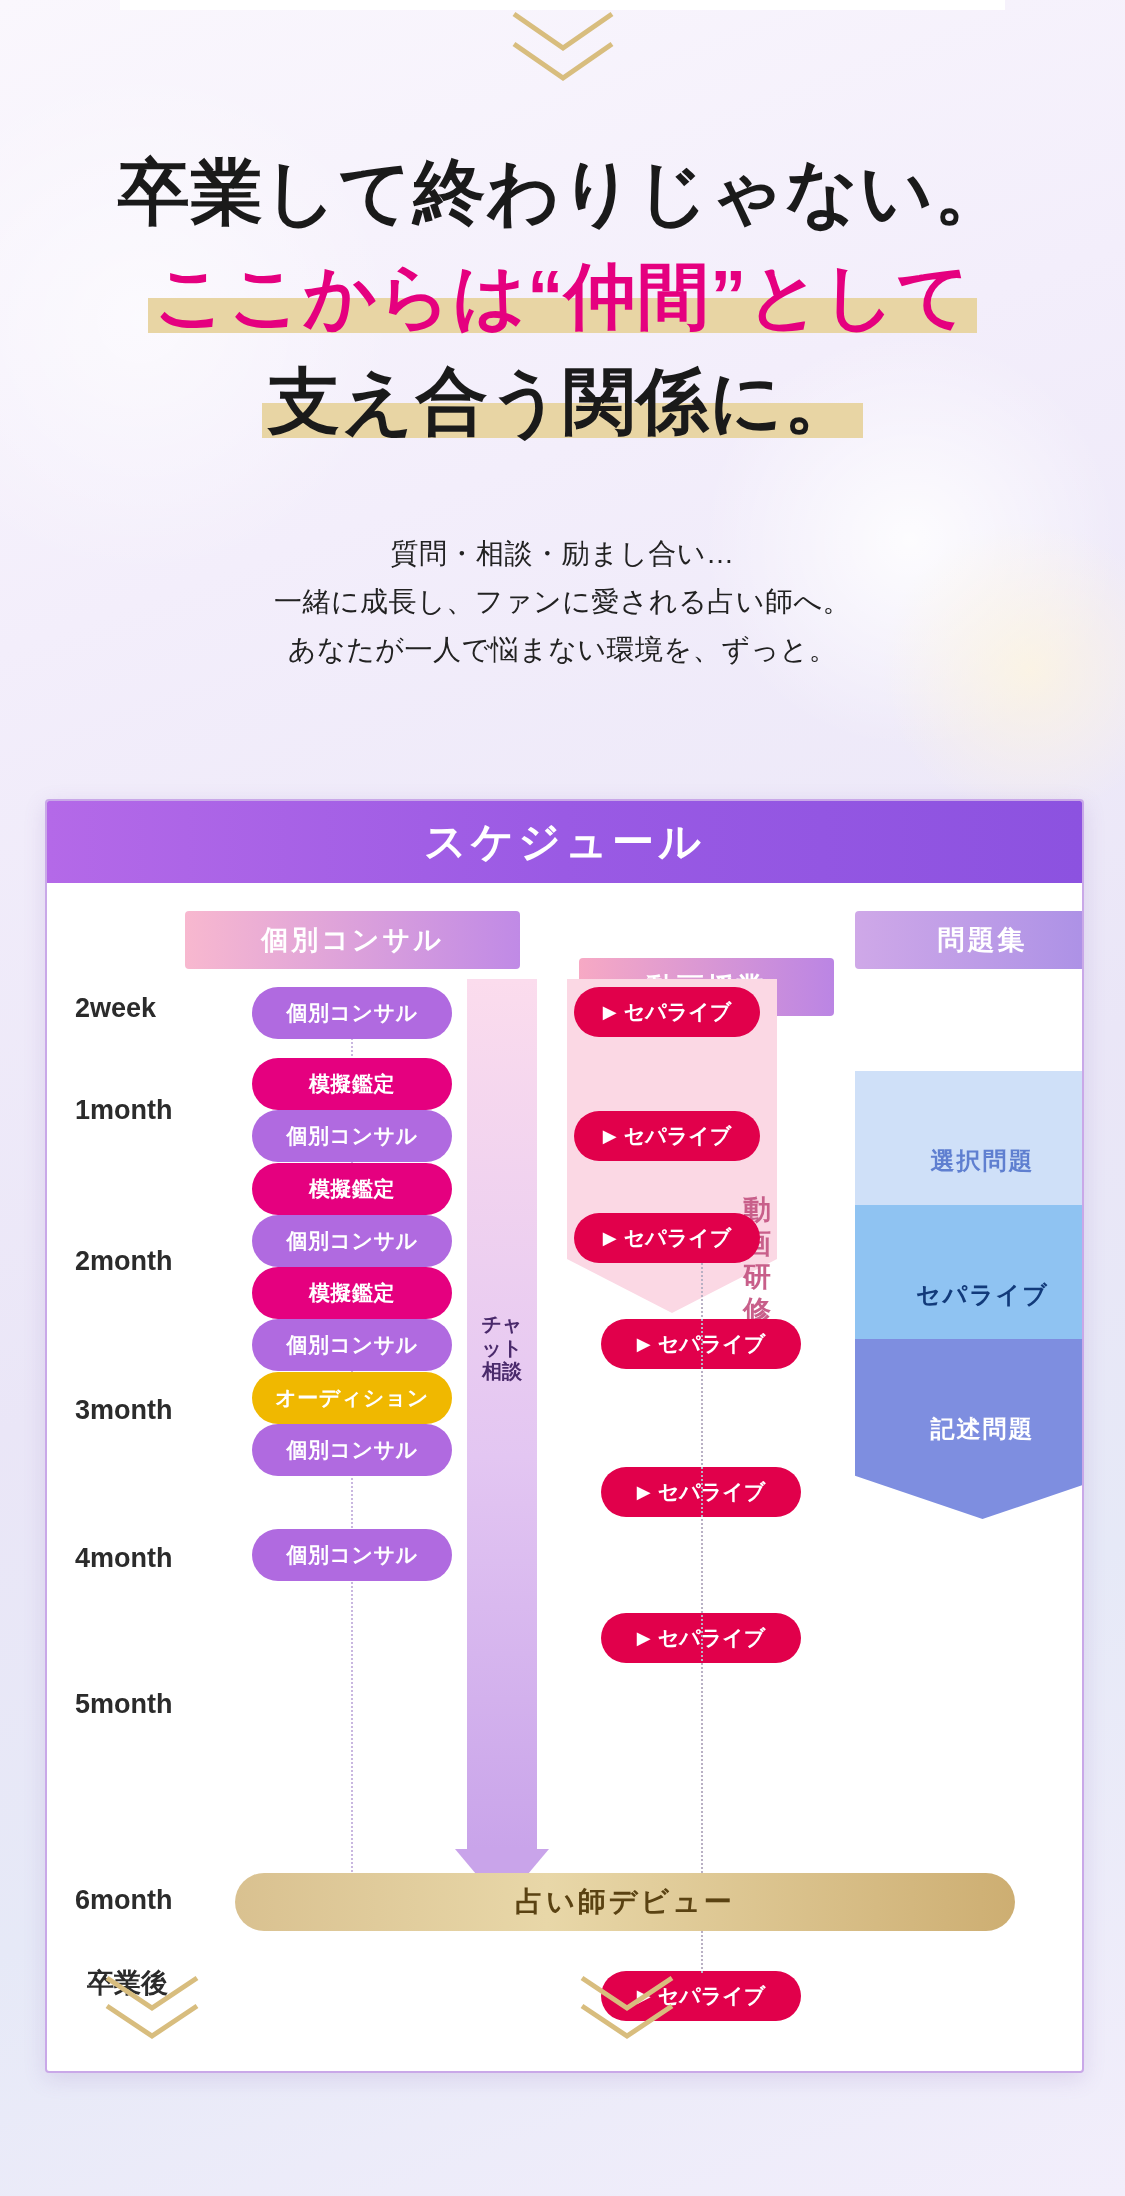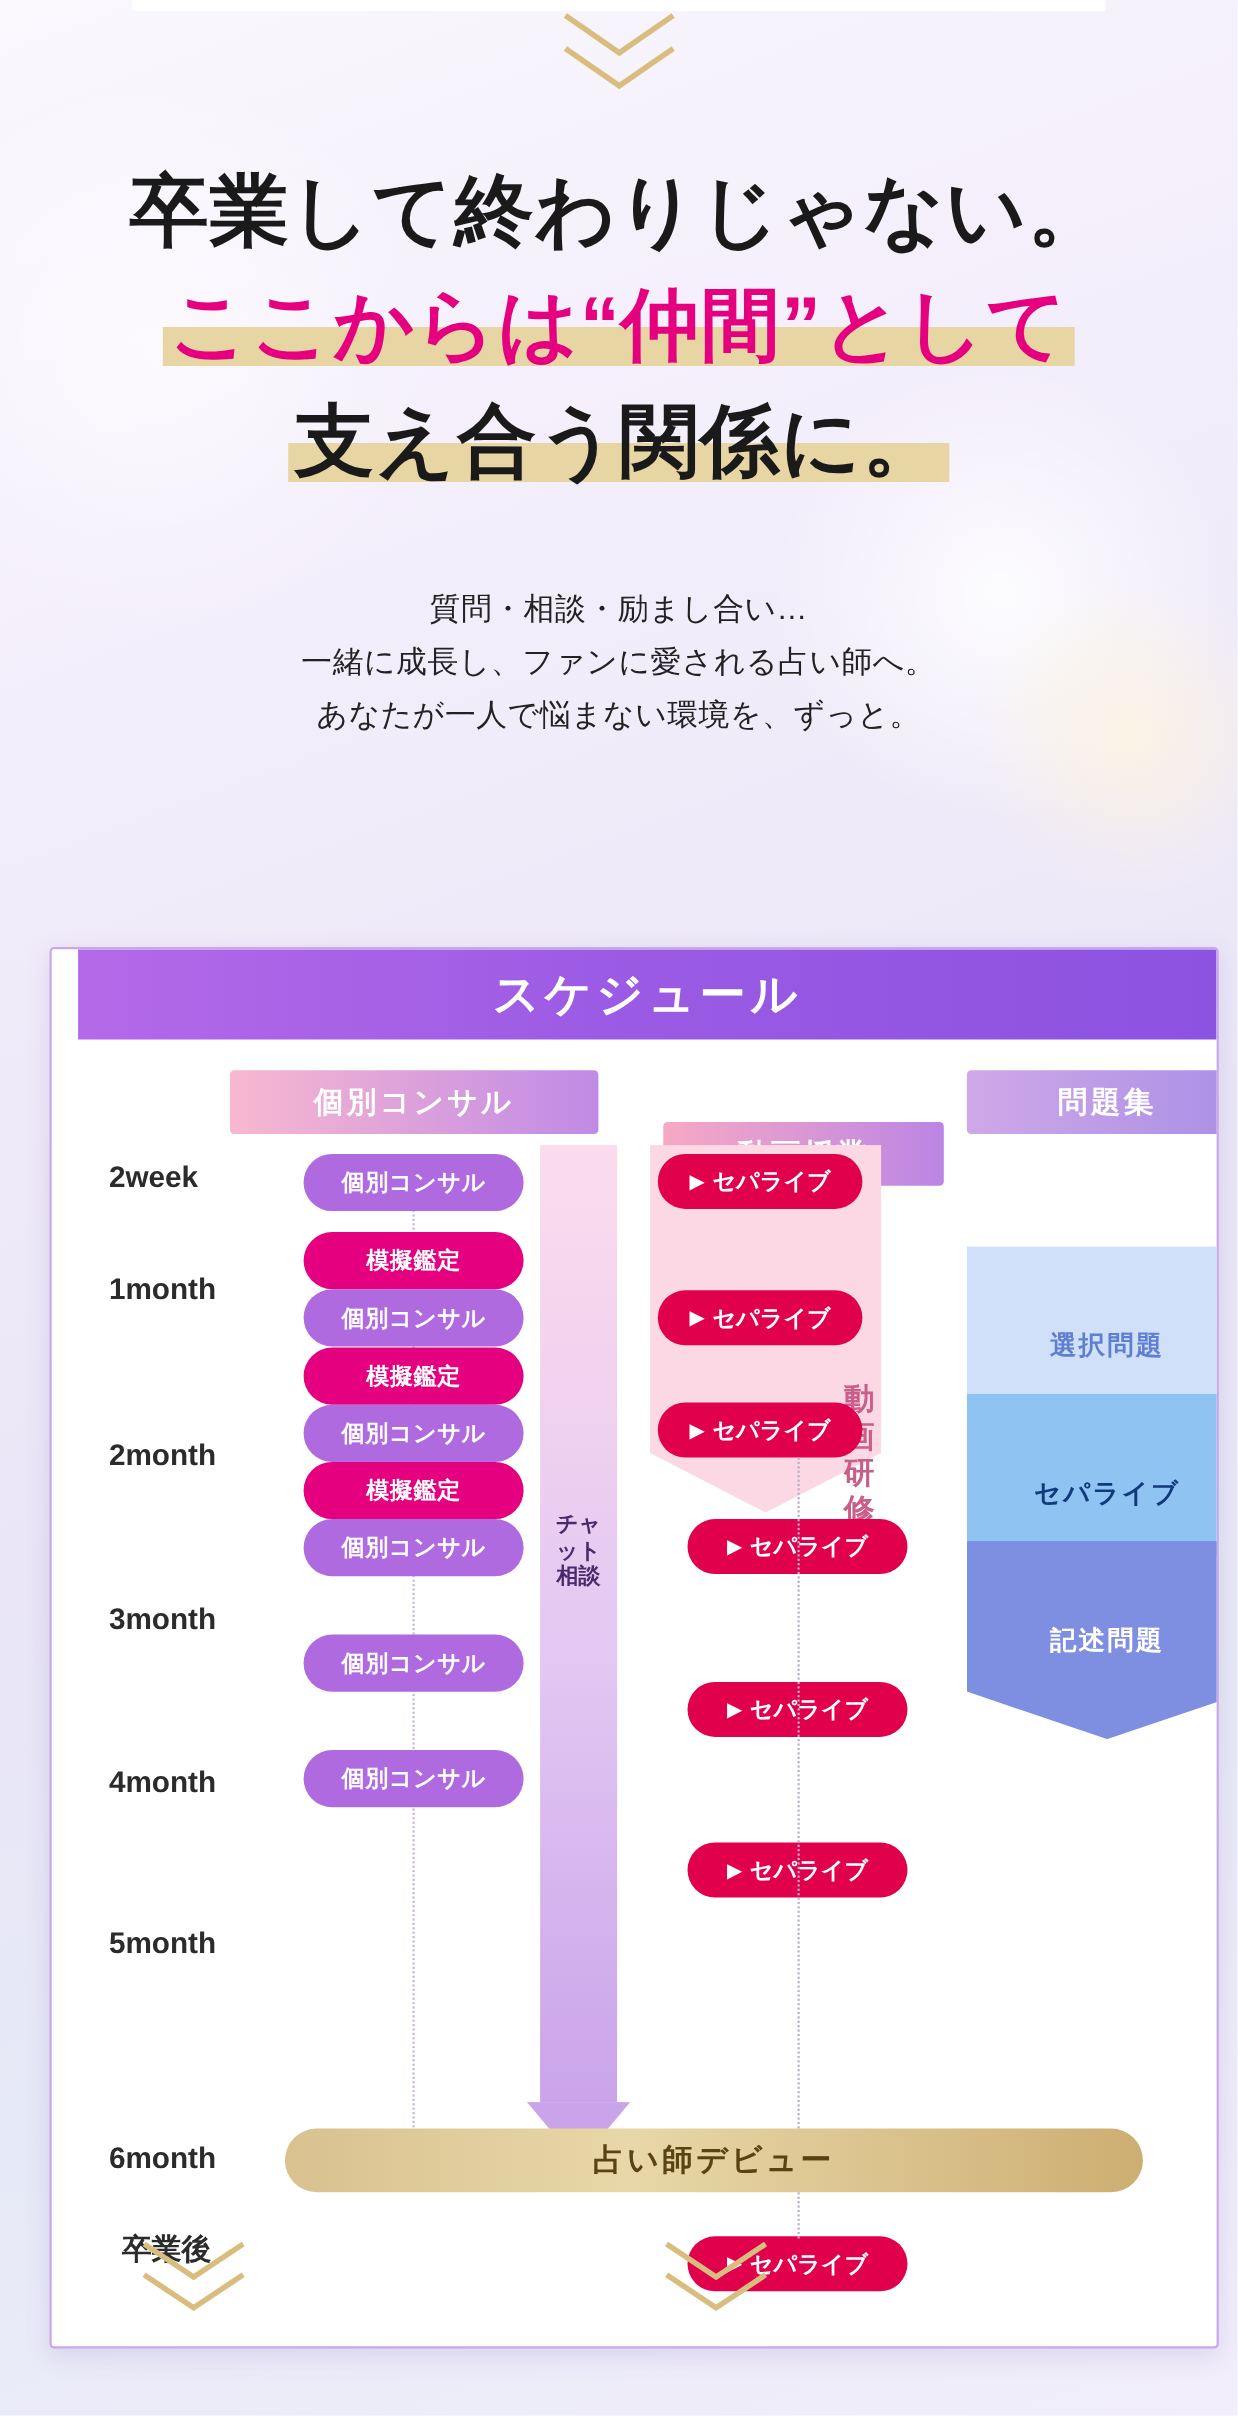--- a/index.html
+++ b/index.html
@@ -26,25 +26,24 @@
   .headline{position:absolute;left:0;top:140px;width:1125px;text-align:center;}
   .hl-line{font-size:72px;font-weight:bold;letter-spacing:1px;line-height:1.45;color:#1a1a1a;}
   .hl-line.pink{color:#e5007f;}
   .hl-mark{background:linear-gradient(transparent 52%, #e8d5a4 52%, #e8d5a4 96%, transparent 96%);padding:0 6px;}
 
   .sub{position:absolute;left:0;top:530px;width:1125px;text-align:center;color:#222;}
   .sub div{font-size:28px;line-height:1.72;letter-spacing:.5px;}
 
   
   .card{
-    position:absolute;left:45px;top:861px;width:1035px;height:1270px;
+    position:absolute;left:45px;top:799px;width:1035px;height:1270px;
     background:#ffffff;border:2px solid #c9a8e8;border-radius:4px;
     box-shadow:0 6px 22px rgba(120,80,170,.16);
     overflow:hidden;
-    padding-left:24px;
   }
   .card-head{
     height:82px;background:linear-gradient(90deg,#b469e8 0%,#9a5ae4 50%,#8c52e0 100%);
     display:flex;align-items:center;justify-content:center;
   }
   .card-head span{color:#fff;font-size:42px;font-weight:bold;letter-spacing:4px;}
 
   .card-body{position:relative;height:1186px;}
 
   
@@ -149,20 +148,21 @@
 
     <div class="dotline" style="top:128px;height:880px" data-interactable="false"></div>
 
     <div class="pill consul" style="top:104px" data-interactable="true">個別コンサル</div>
     <div class="pill mogi" style="top:175px" data-interactable="true">模擬鑑定</div>
     <div class="pill consul" style="top:227px" data-interactable="true">個別コンサル</div>
     <div class="pill mogi" style="top:280px" data-interactable="true">模擬鑑定</div>
     <div class="pill consul" style="top:332px" data-interactable="true">個別コンサル</div>
     <div class="pill mogi" style="top:384px" data-interactable="true">模擬鑑定</div>
     <div class="pill consul" style="top:436px" data-interactable="true">個別コンサル</div>
+    <div class="pill audition" style="top:489px" data-interactable="true">オーディション</div>
     <div class="pill consul" style="top:541px" data-interactable="true">個別コンサル</div>
     <div class="pill consul" style="top:646px" data-interactable="true">個別コンサル</div>
 
     <div class="chatbar" data-interactable="false">
       <div class="tip" data-interactable="false"></div>
     </div>
     <div class="chattext" data-interactable="false">チャット相談</div>
 
     <div class="videoband" style="height:280px" data-interactable="false">
       <div class="tip" style="top:280px" data-interactable="false"></div>

